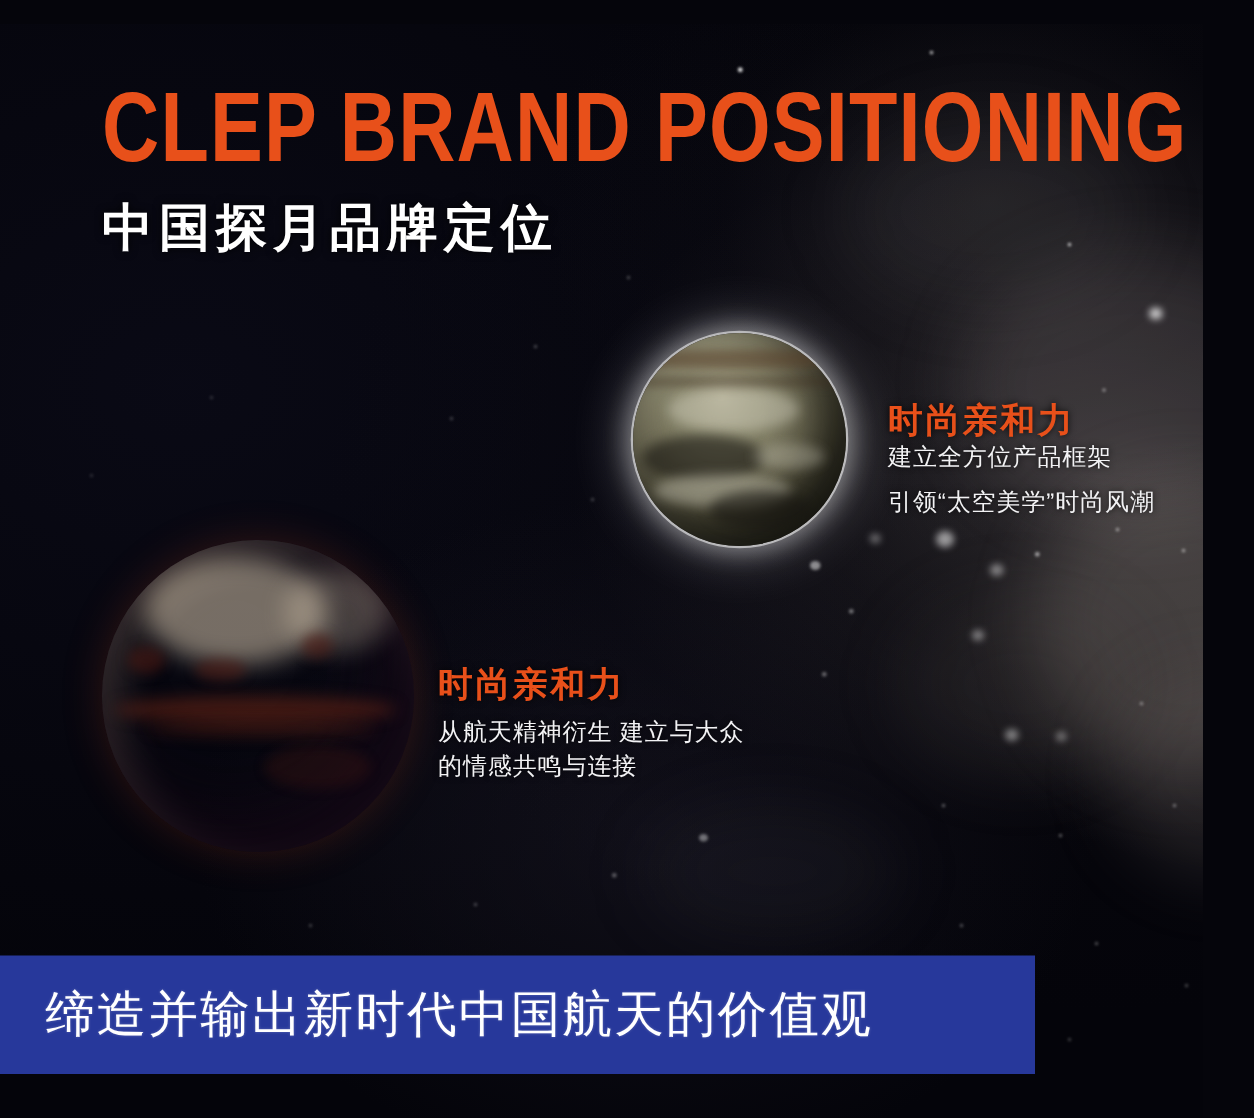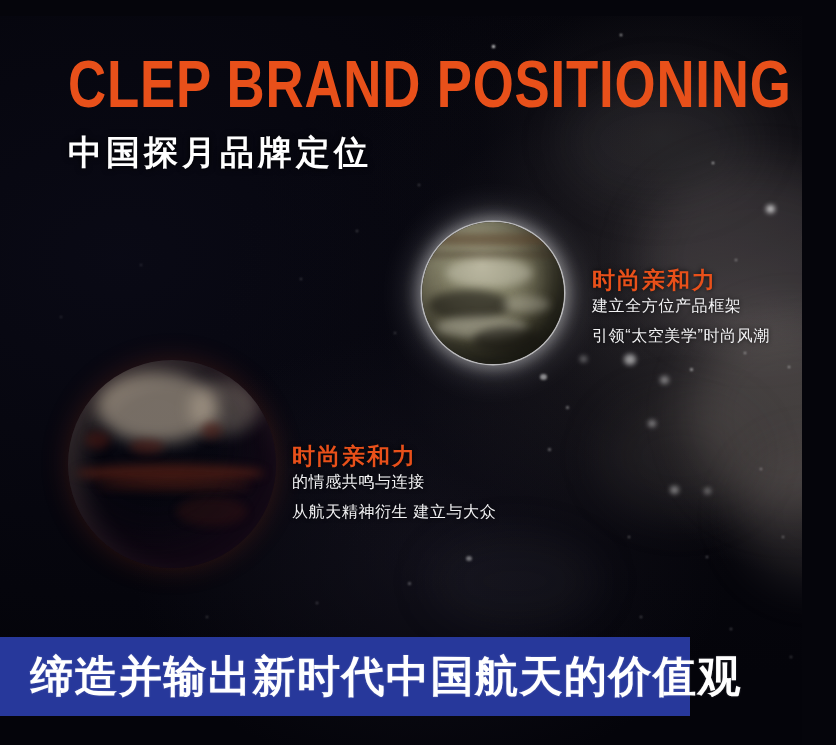--- a/index.html
+++ b/index.html
@@ -143,22 +143,22 @@
 
   
   #bottom-banner {
     position:absolute; left:0; top:621px;
     width:690px; height:79px;
     background:#27389B;
     display:flex; align-items:center;
   }
   #bottom-banner-text {
     color:#ffffff;
-    font-size:43px;
-    font-weight:bold;
+    font-size:33px;
+    font-weight:normal;
     letter-spacing:1.5px;
     margin-left:30px;
     white-space:nowrap;
     text-shadow:0 0 2px rgba(255,255,255,0.25);
   }
 </style>
 </head>
 <body>
 
 <div id="stage">
@@ -239,21 +239,21 @@
   </div>
 
   <div id="callout-fashion" class="callout">
     <div class="callout-head">时尚亲和力</div>
     <div class="callout-body" style="margin-top:0;">建立全方位产品框架</div>
     <div class="callout-body">引领“太空美学”时尚风潮</div>
   </div>
 
   <div id="callout-pride" class="callout">
     <div class="callout-head">时尚亲和力</div>
+    <div class="callout-body">从航天精神衍生 建立与大众</div>
     <div class="callout-body" style="margin-top:0;">的情感共鸣与连接</div>
-    <div class="callout-body">从航天精神衍生 建立与大众</div>
   </div>
 
   <div id="bottom-banner">
     <div id="bottom-banner-text">缔造并输出新时代中国航天的价值观</div>
   </div>
 
 </div>
 
 </body></html>

